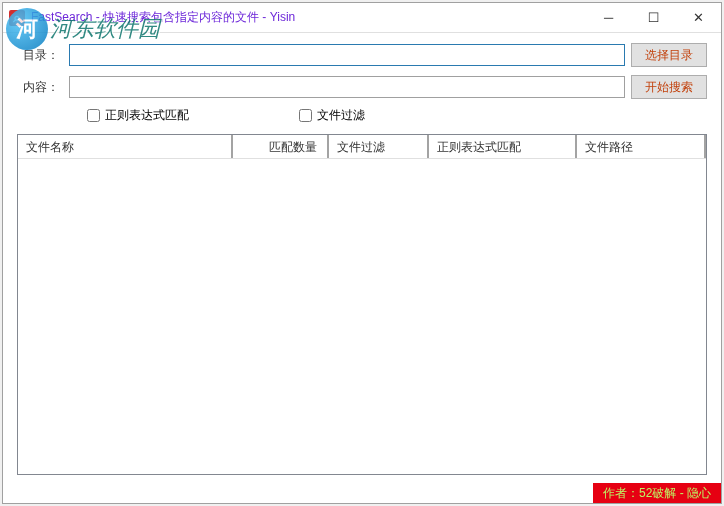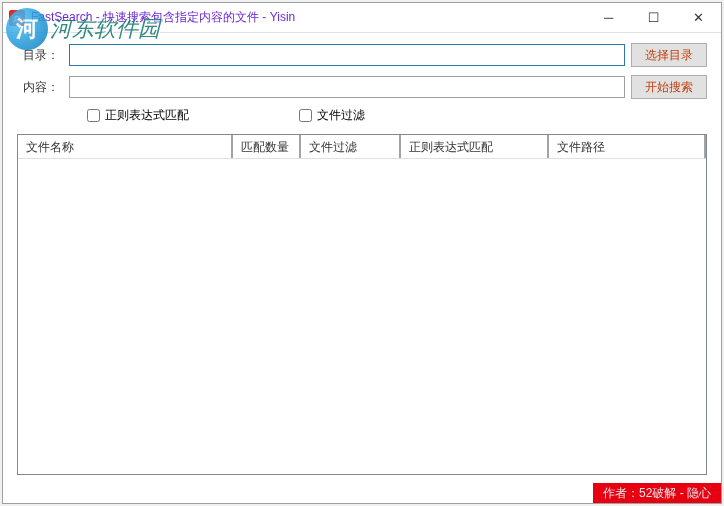--- a/index.html
+++ b/index.html
@@ -141,36 +141,36 @@
       border-bottom: 1px solid #e0e0e0;
     }
     .th {
       padding: 4px 8px;
       border-right: 2px solid #a3a3a3;
       color: #333;
       white-space: nowrap;
       overflow: hidden;
     }
     .th:nth-child(1) { width: 215px; }
-    .th:nth-child(2) { width: 68px; }
+    .th:nth-child(2) { width: 68px; margin-left: 28px; }
     .th:nth-child(3) { width: 100px; }
     .th:nth-child(4) { width: 148px; }
     .th:nth-child(5) { flex: 1; }
     .statusbar {
       position: absolute;
       bottom: 0;
       left: 0;
       right: 0;
       height: 20px;
       display: flex;
       justify-content: flex-end;
     }
     .status-label {
       background: #e60012;
-      color: #e5e5e5;
+      color: #bef264;
       padding: 2px 10px;
       font-size: 12px;
       display: flex;
       align-items: center;
     }
     .watermark {
       position: absolute;
       top: 8px;
       left: 6px;
       pointer-events: none;

